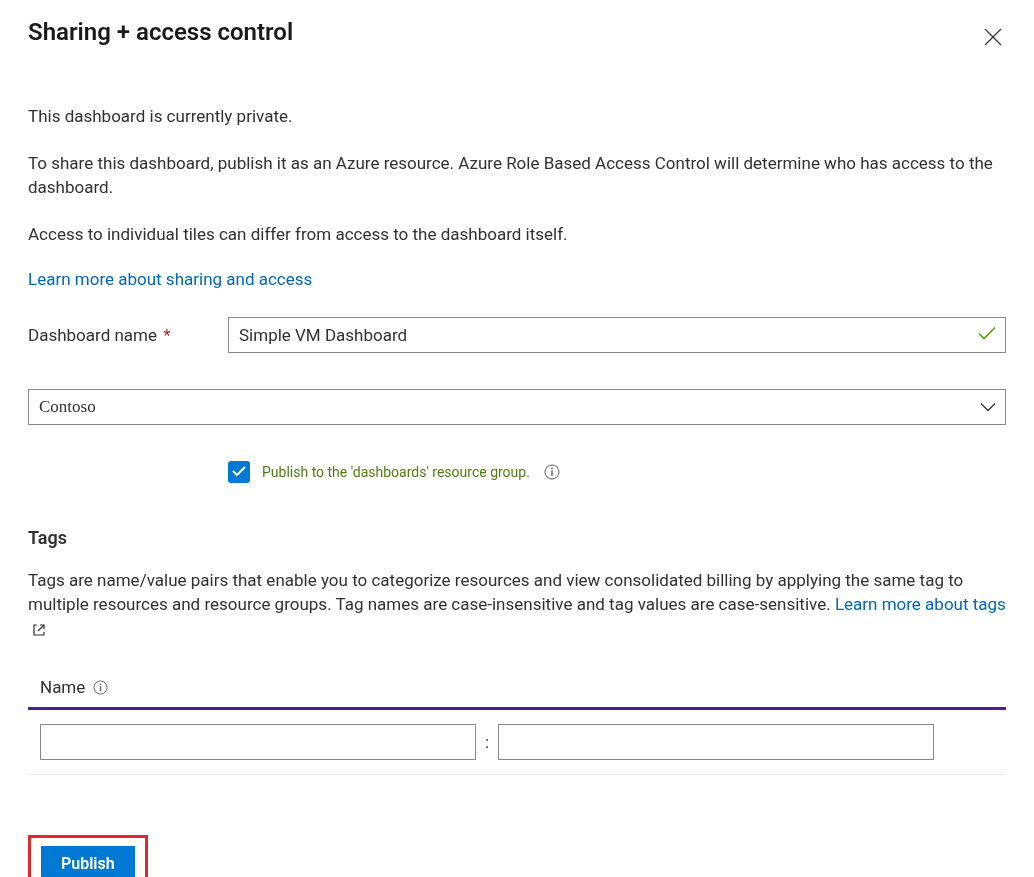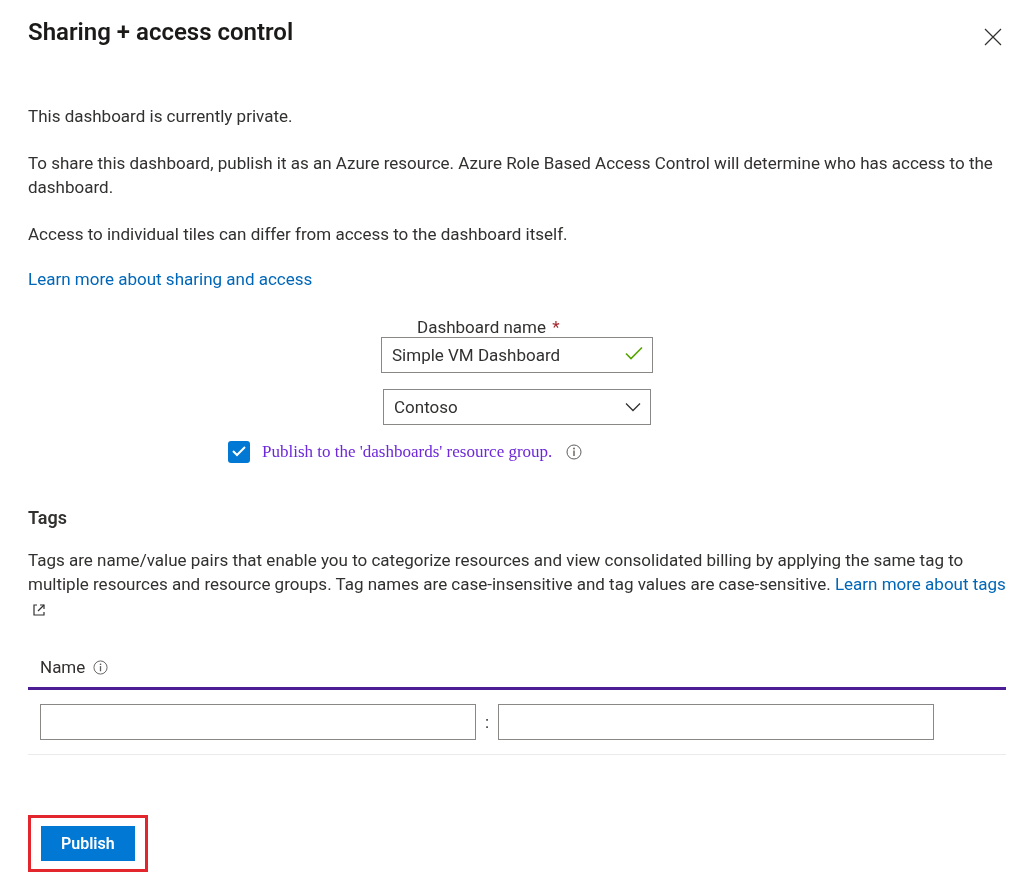--- a/index.html
+++ b/index.html
@@ -37,22 +37,21 @@
     .link {
       color: #0067b8;
       text-decoration: none;
       font-size: 17px;
       cursor: pointer;
     }
     .link-row { margin-bottom: 28px; }
     .form-row {
       display: flex;
       align-items: center;
-      margin-bottom: 16px;
-      flex-direction: column;
+      margin-bottom: 36px;
     }
     .form-label {
       width: 200px;
       font-size: 17px;
       color: #323130;
       flex-shrink: 0;
     }
     .required { color: #a4262c; margin-left: 2px; }
     .text-input, .select-input {
       flex: 1;
@@ -68,21 +67,21 @@
     .input-validated { position: relative; flex: 1; display: flex; }
     .input-validated .text-input { width: 100%; padding-right: 38px; }
     .valid-icon {
       position: absolute;
       right: 10px;
       top: 50%;
       transform: translateY(-50%);
       pointer-events: none;
     }
     .select-wrapper { position: relative; flex: 1; display: flex; }
-    .select-wrapper .select-input { width: 100%; padding-right: 34px; cursor: pointer; appearance: none; -webkit-appearance: none; }
+    .select-wrapper .select-input { width: 100%; padding-right: 34px; cursor: pointer; appearance: none; font-family: Liberation Serif, serif; -webkit-appearance: none; }
     .chevron {
       position: absolute;
       right: 10px;
       top: 50%;
       transform: translateY(-50%);
       pointer-events: none;
     }
     .checkbox-row {
       display: flex;
       align-items: center;
@@ -93,21 +92,21 @@
       width: 22px;
       height: 22px;
       border-radius: 3px;
       background: #0078d4;
       display: flex;
       align-items: center;
       justify-content: center;
       margin-right: 12px;
       cursor: pointer;
     }
-    .checkbox-label { font-size: 17px; color: #6d28d9; font-family: Liberation Serif, serif; }
+    .checkbox-label { font-size: 14px; color: #4d7c0f; }
     .info-icon { margin-left: 14px; display: inline-flex; cursor: pointer; }
     .section-title {
       font-size: 18px;
       font-weight: 600;
       color: #323130;
       margin-bottom: 20px;
     }
     .tags-desc {
       font-size: 17px;
       color: #323130;

